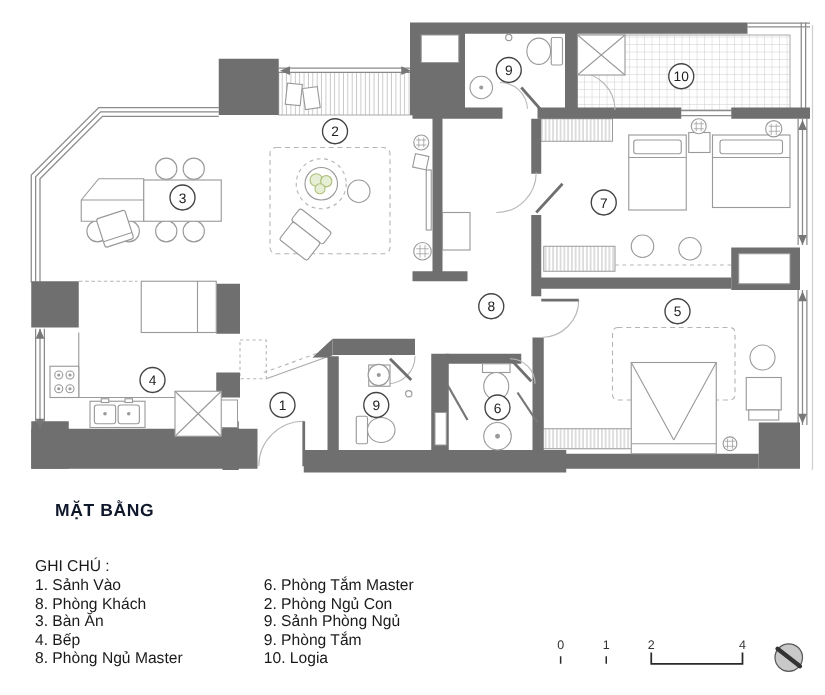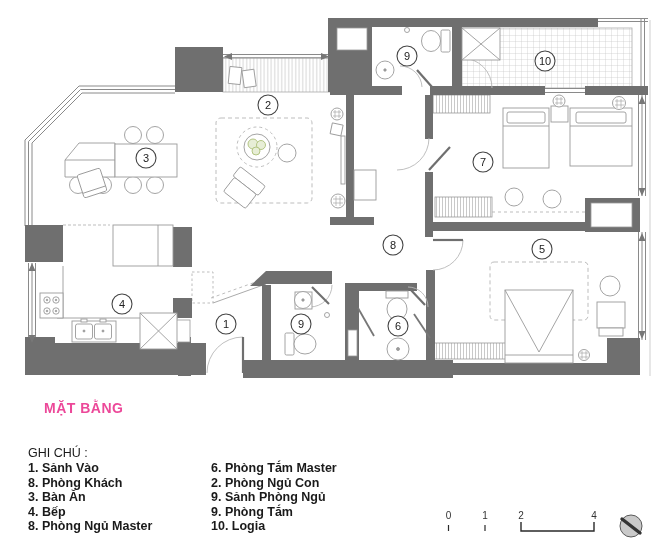--- a/index.html
+++ b/index.html
@@ -1,21 +1,21 @@
 <!DOCTYPE html>
 <html><head>
 <meta charset="utf-8">
 <style>
   html,body{margin:0;padding:0;background:#ffffff;}
   .canvas{position:relative;width:660px;height:556px;background:#fff;overflow:hidden;
           font-family:"Liberation Sans","DejaVu Sans",sans-serif;}
   .canvas svg{position:absolute;left:0;top:0;}
-  .plan-title{position:absolute;left:28px;top:400px;font-size:14px;font-weight:bold;color:#ec4899;letter-spacing:.5px;padding-left:16px;}
+  .plan-title{position:absolute;left:28px;top:400px;font-size:14px;font-weight:bold;color:#0f172a;letter-spacing:.5px;padding-left:16px;}
   .legend-head{position:absolute;left:28px;top:446px;font-size:12.5px;font-weight:normal;color:#1a1a1a;}
-  .legend-col{position:absolute;top:461px;font-size:12.5px;font-weight:bold;color:#1a1a1a;line-height:14.6px;white-space:nowrap;}
+  .legend-col{position:absolute;top:461px;font-size:12.5px;font-weight:normal;color:#1a1a1a;line-height:14.6px;white-space:nowrap;}
   .legend-col.c1{left:28px;}
   .legend-col.c2{left:211px;}
   text{font-family:"Liberation Sans","DejaVu Sans",sans-serif;}
 </style>
 </head>
 <body>
 
 <div class="canvas">
 
 <svg width="660" height="556" viewBox="0 0 660 556">

